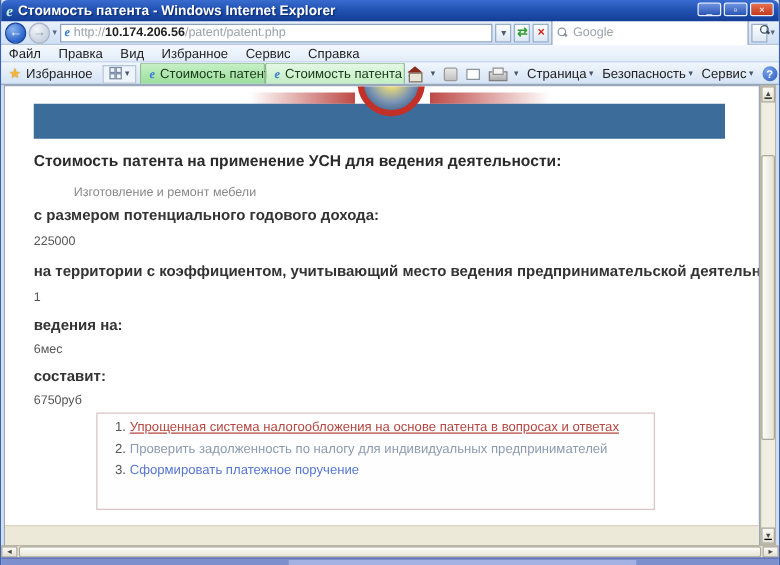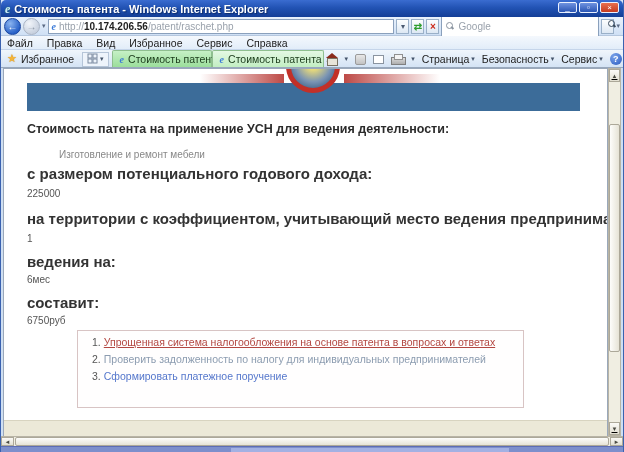--- a/index.html
+++ b/index.html
@@ -74,21 +74,21 @@
   .content { flex:1 1 auto; background:#fff; position:relative; border:1px solid #9aa8ba; border-bottom:none; overflow:hidden; }
   .banner { position:absolute; left:23px; top:14px; width:553px; height:28px; background:#3c6c99; }
   .emblem-wrap { position:absolute; left:278px; top:0; width:64px; height:26px; overflow:hidden; }
   .emblem-circle { position:absolute; left:4px; top:-30px; width:54px; height:54px; border-radius:50%;
     border:5px solid #c23028; background:radial-gradient(circle at 50% 45%,#e8da7a 18%,#7a94b4 55%,#46688e 80%); }
   .streak { position:absolute; height:9px; top:5px; }
   .streak.left { left:196px; width:84px; background:linear-gradient(90deg,rgba(190,40,40,0),rgba(178,42,38,0.85)); }
   .streak.right { left:340px; width:96px; background:linear-gradient(90deg,rgba(178,42,38,0.85),rgba(190,40,40,0)); }
   .pline { position:absolute; left:23px; white-space:nowrap; }
   .h1 { font-size:12.5px; font-weight:bold; color:#2b2b2b; }
-  .lbl { font-size:15px; font-weight:bold; color:#333; }
+  .lbl { font-size:12px; font-weight:bold; color:#333; }
   .val { font-size:10px; color:#555; }
   .small-gray { font-size:10px; color:#888; }
   .links-box { position:absolute; left:73px; top:261px; width:447px; height:78px; border:1px solid #d8c4c4; background:#fffefe; }
   .links-title { text-align:center; margin-top:6px; font-size:11px; font-weight:bold; color:#cc3333; letter-spacing:1px; display:flex; justify-content:center; align-items:center; gap:5px; }
   .chain-ico { display:inline-block; width:12px; height:10px; position:relative; }
   .chain-ico::before, .chain-ico::after { content:""; position:absolute; width:7px; height:4px; border:1.5px solid #cc3333; border-radius:3px; transform:rotate(-35deg); }
   .chain-ico::before { left:0; top:3px; } .chain-ico::after { left:4px; top:1px; }
   .link-row { font-size:10.5px; margin:5px 0 0 14px; white-space:nowrap; overflow:hidden; }
   .link-num { color:#555; margin-right:3px; }
   .lnk-red  { color:#b34741; text-decoration:underline; }
@@ -124,21 +124,21 @@
       <span class="wbtn close">×</span>
     </div>
   </div>
 
   <div class="address-row">
     <span class="nav-circle back">←</span>
     <span class="nav-circle fwd">→</span>
     <span class="nav-dd">▾</span>
     <div class="addr-field">
       <span class="fav-e">e</span>
-      <span class="url"><span class="dim">http://</span><span class="host">10.174.206.56</span><span class="dim">/patent/raschet.php</span></span>
+      <span class="url"><span class="dim">http://</span><span class="host">10.174.206.56</span><span class="dim">/patent/patent.php</span></span>
     </div>
     <span class="sq-btn">▾</span>
     <span class="sq-btn refresh-g">⇄</span>
     <span class="sq-btn stop-r">×</span>
     <div class="search-box">
       <span class="mag"></span>
       <span class="placeholder">Google</span>
     </div>
     <span class="sq-btn"><span class="mag dark"></span></span>
     <span class="nav-dd">▾</span>

